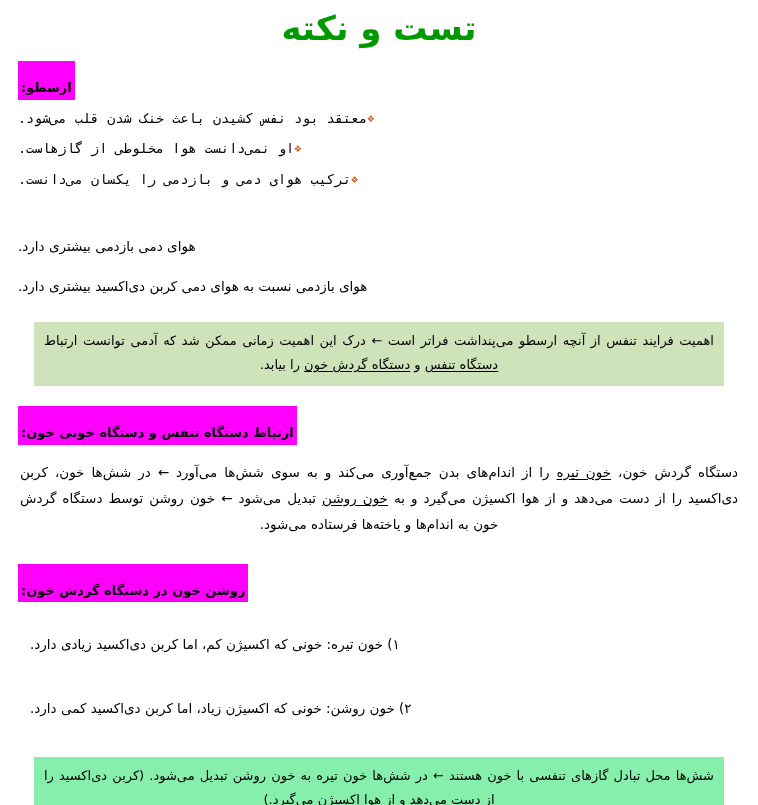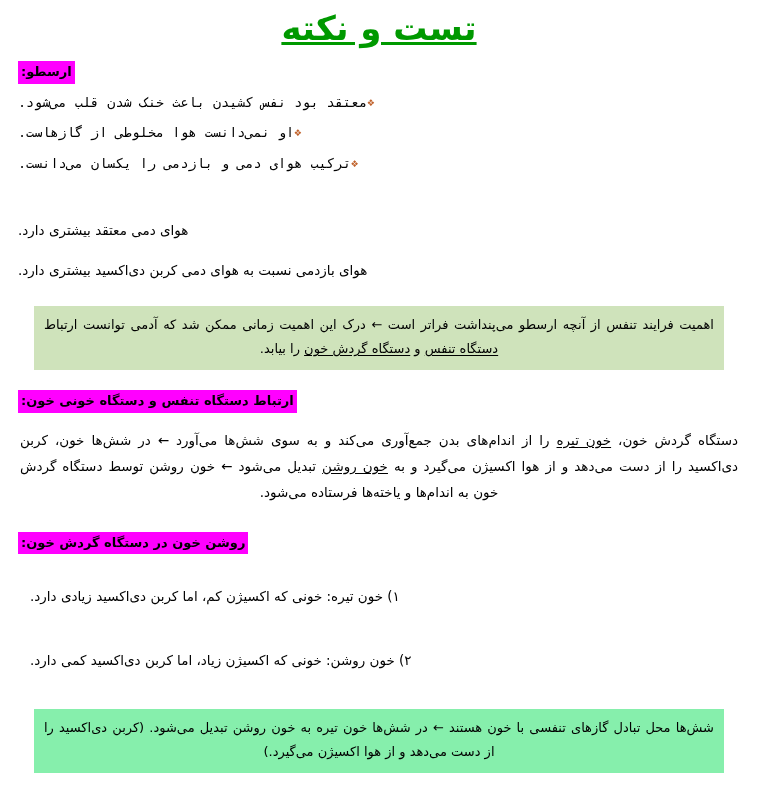--- a/index.html
+++ b/index.html
@@ -26,37 +26,36 @@
 
   
   .doc-title {
     text-align: center;
     color: #009900;
     font-size: 34px;
     font-weight: bold;
     line-height: 1.1;
     margin: 10px 0 14px 0;
     letter-spacing: 0;
-    text-decoration: underline;
   }
 
   
   .heading-row {
     text-align: left;
     padding: 0 18px 0 18px;
     margin: 0;
   }
   .hl {
     display: inline-block;
     background: #ff00ff;
     color: #000000;
     font-weight: bold;
     font-size: 13px;
     line-height: 1.5;
-    padding: 1px 3px 2px 3px;
+    padding: 17px 3px 2px 3px;
     white-space: nowrap;
   }
 
   
   .bullets {
     list-style: none;
     margin: 10px 0 0 0;
     padding: 0 18px 0 18px;
     text-align: left;
     font-family: Liberation Mono, monospace;
@@ -152,21 +151,21 @@
     <li>
       <span class="bmark">❖</span><span>ترکیب هوای دمی و بازدمی را یکسان می‌دانست.</span>
     </li>
   </ul>
 
   <div class="gap-sm"></div>
 
 
   <div class="gap-md"></div>
 
-  <p class="para">هوای دمی معتقد بیشتری دارد.</p>
+  <p class="para">هوای دمی بازدمی بیشتری دارد.</p>
 
   <div class="gap-md"></div>
 
   <p class="para">هوای بازدمی نسبت به هوای دمی کربن دی‌اکسید بیشتری دارد.</p>
 
   <div class="gap-lg"></div>
 
   <div class="callout green">
     <span class="line1">اهمیت فرایند تنفس از آنچه ارسطو می‌پنداشت فراتر است ← درک این اهمیت زمانی ممکن شد که آدمی توانست ارتباط</span>
     <span class="line2"><span class="u">دستگاه تنفس</span><span> و </span><span class="u">دستگاه گردش خون</span><span> را بیابد.</span></span>

